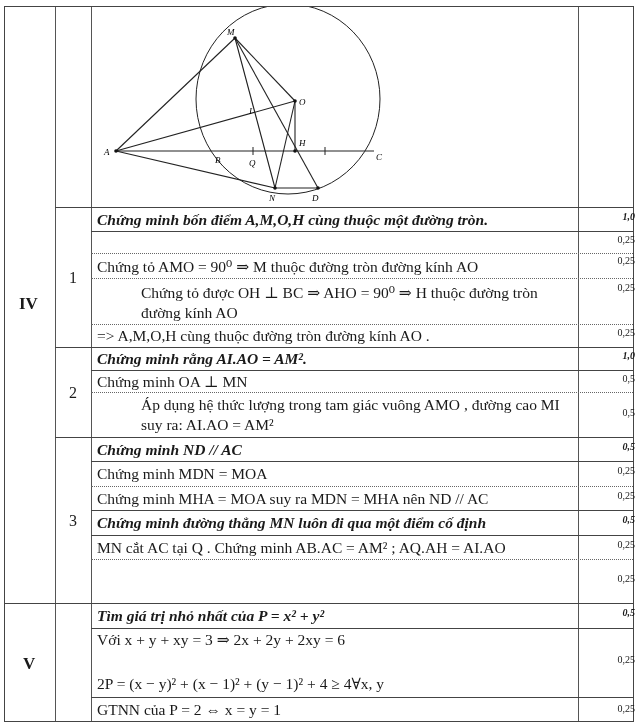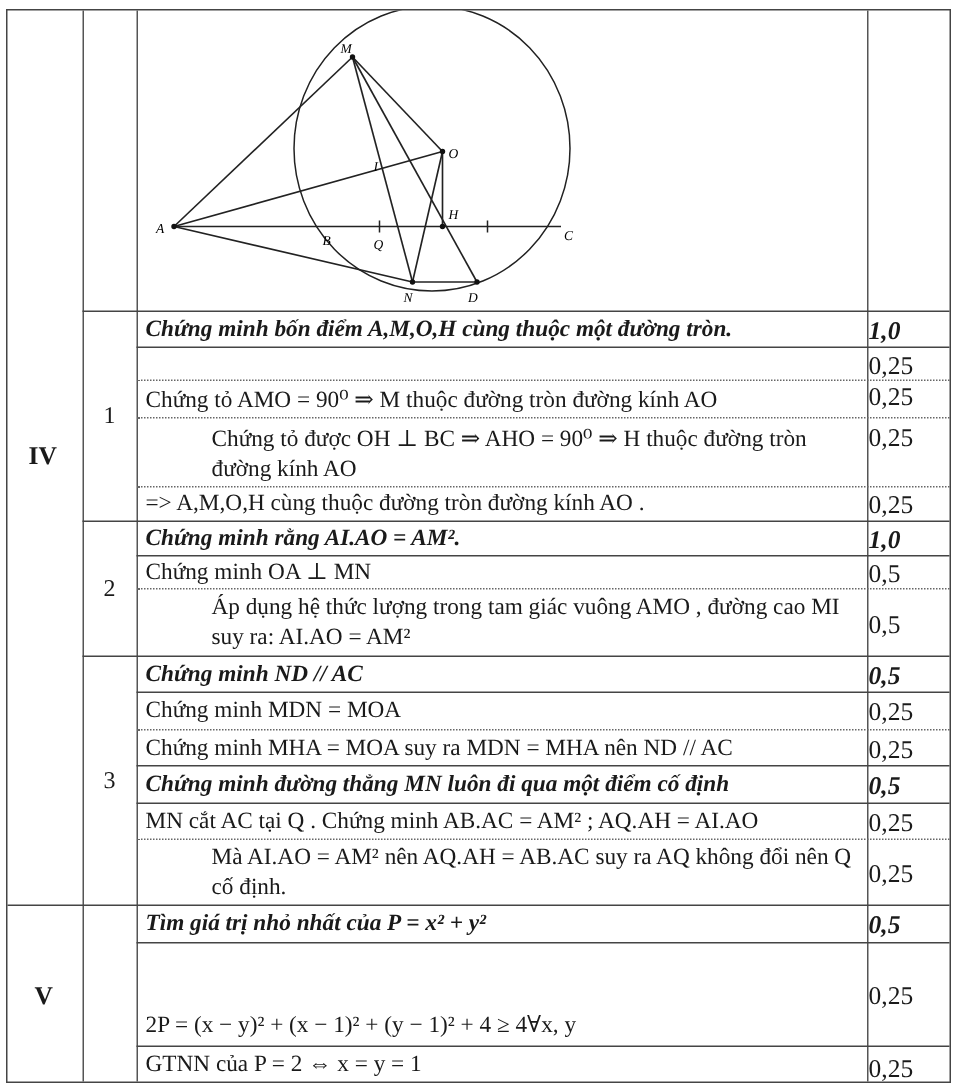--- a/index.html
+++ b/index.html
@@ -6,21 +6,21 @@
     body { width: 640px; height: 728px; overflow: hidden; position: relative;
            font-family: "Liberation Serif", "DejaVu Serif", serif; color: #1a1a1a; }
     .tbl { position: absolute; left: 4px; top: 6px; width: 630px; height: 716px;
            border: 1.5px solid #444; box-sizing: border-box; }
     .vl { position: absolute; top: 0; bottom: 0; width: 0; border-left: 1.5px solid #555; }
     .hl { position: absolute; height: 0; border-top: 1.5px solid #444; }
     .hd { position: absolute; height: 0; border-top: 1px dotted #666; }
     .cell { position: absolute; font-size: 15.5px; line-height: 18px; white-space: nowrap; }
     .sec { position: absolute; font-weight: bold; font-size: 17px; }
     .sub { position: absolute; font-size: 16px; }
-    .pts { position: absolute; font-size: 17px; text-align: left; width: 56px; }
+    .pts { position: absolute; font-size: 10px; text-align: right; width: 56px; }
     .bi { font-weight: bold; font-style: italic; }
     .wrap { white-space: normal; width: 440px; margin-left: 44px; }
     svg text { font-family: "Liberation Serif", serif; font-style: italic; font-size: 9px; }
   </style>
 </head>
 <body>
 
 <div class="tbl">
 
   <div class="vl" style="left:50px"></div>
@@ -105,22 +105,22 @@
   <div class="cell bi" style="left:92px;top:434px">Chứng minh ND // AC</div>
   <div class="pts bi" style="left:574px;top:434px">0,5</div>
   <div class="cell" style="left:92px;top:458px">Chứng minh MDN = MOA</div>
   <div class="pts" style="left:574px;top:458px">0,25</div>
   <div class="cell" style="left:92px;top:483px">Chứng minh MHA = MOA suy ra MDN = MHA nên ND // AC</div>
   <div class="pts" style="left:574px;top:483px">0,25</div>
   <div class="cell bi" style="left:92px;top:507px">Chứng minh đường thẳng MN luôn đi qua một điểm cố định</div>
   <div class="pts bi" style="left:574px;top:507px">0,5</div>
   <div class="cell" style="left:92px;top:532px">MN cắt AC tại Q . Chứng minh AB.AC = AM² ; AQ.AH = AI.AO</div>
   <div class="pts" style="left:574px;top:532px">0,25</div>
-  <div class="cell wrap" style="left:92px;top:555px;line-height:20px">Mà AI.AO = AM² nên AQ.AH = AB.AC suy ra AQ không đổi nên Q cố định.</div>
   <div class="pts" style="left:574px;top:566px">0,25</div>
 
   <div class="cell bi" style="left:92px;top:600px">Tìm giá trị nhỏ nhất của P = x² + y²</div>
   <div class="pts bi" style="left:574px;top:600px">0,5</div>
+  <div class="cell" style="left:92px;top:624px">Với x + y + xy = 3 ⇒ 2x + 2y + 2xy = 6</div>
   <div class="pts" style="left:574px;top:647px">0,25</div>
   <div class="cell" style="left:92px;top:668px">2P = (x − y)² + (x − 1)² + (y − 1)² + 4 ≥ 4∀x, y</div>
   <div class="cell" style="left:92px;top:694px">GTNN của P = 2 ⇔ x = y = 1</div>
   <div class="pts" style="left:574px;top:696px">0,25</div>
 </div>
 
 </body></html>

